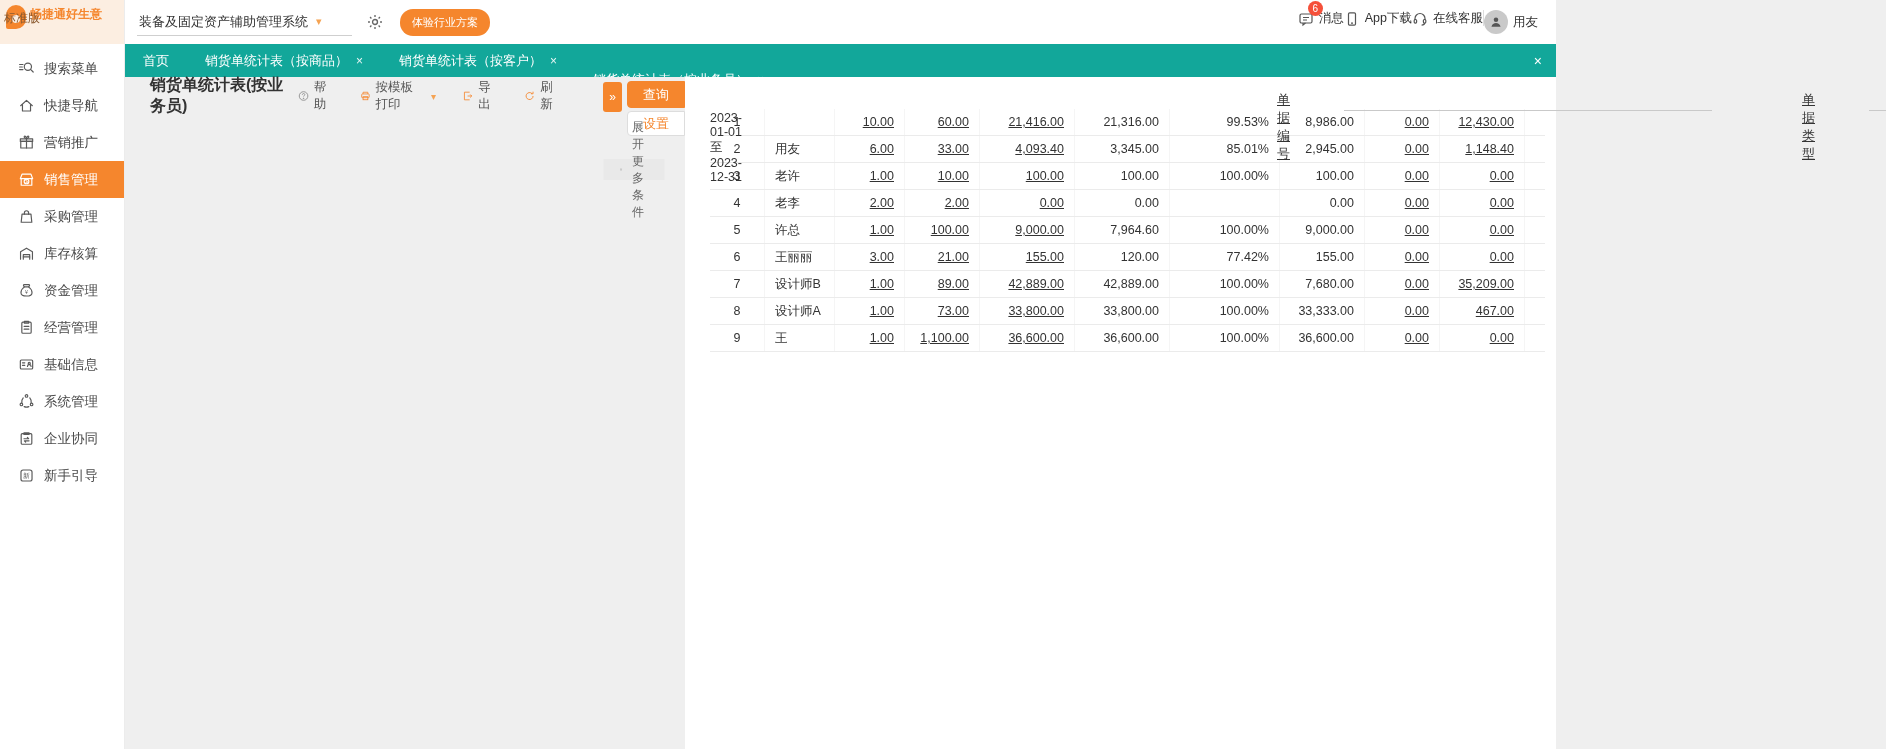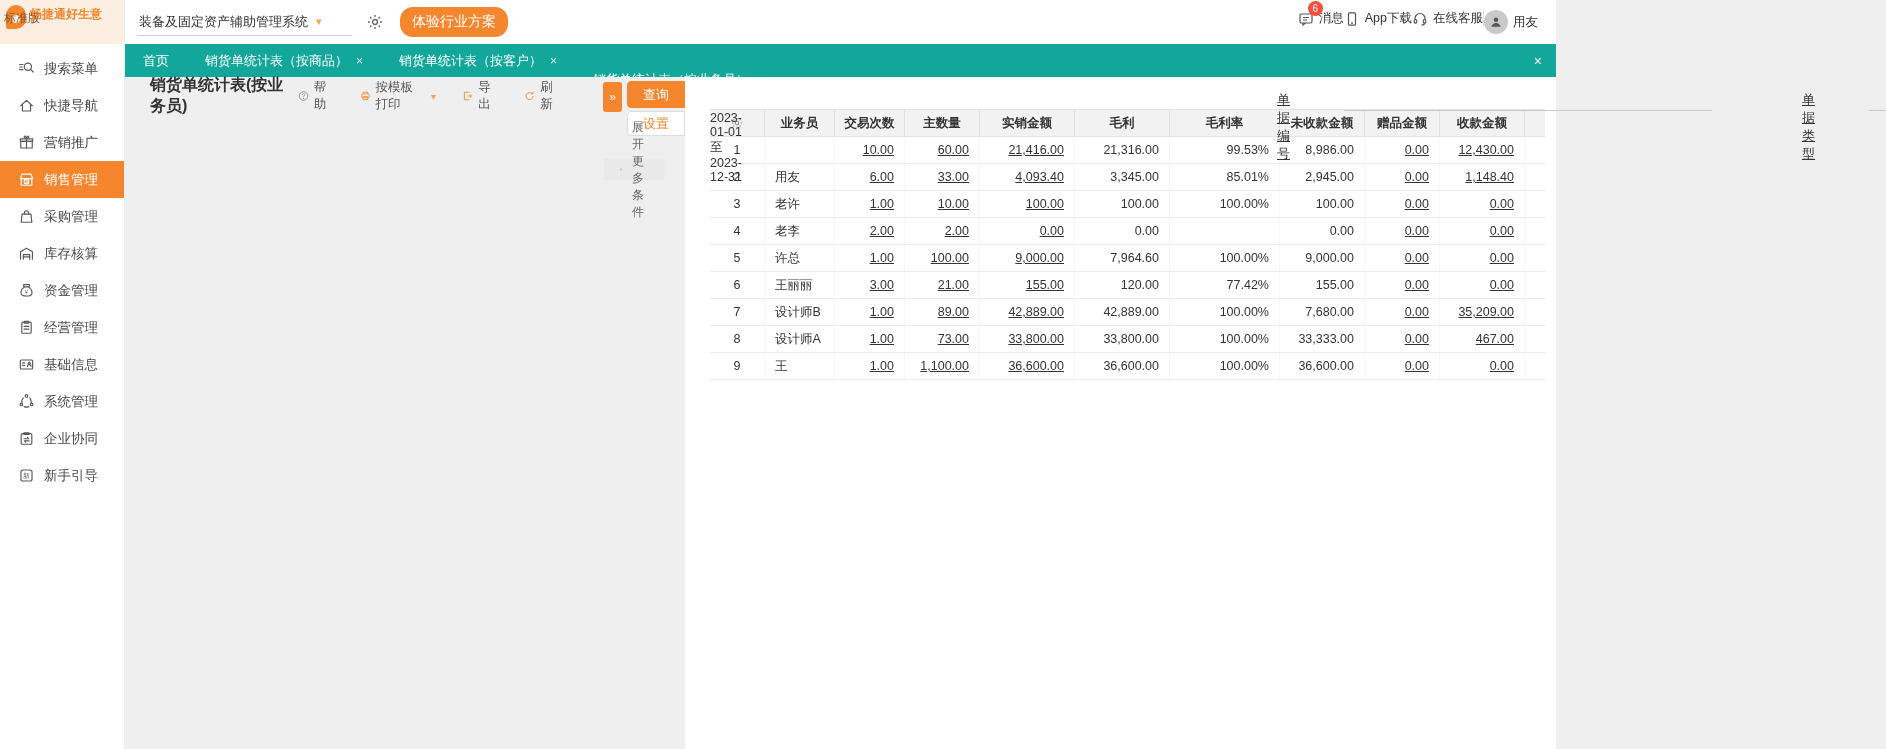--- a/index.html
+++ b/index.html
@@ -24,21 +24,21 @@
 
   
   .main { flex:1; display:flex; flex-direction:column; min-width:0; }
 
   .topbar { height:44px; background:#fff; display:flex; align-items:center; padding:0 18px 0 12px; }
   .sys-select { display:flex; align-items:center; gap:8px; border-bottom:1px solid #cfcfcf; padding:4px 2px; min-width:215px; cursor:pointer; }
   .sys-select-text { font-size:13px; color:#333; }
   .chev { color:#f5a353; font-size:11px; line-height:1; }
   .gear-btn { margin-left:14px; color:#666; width:18px; height:18px; cursor:pointer; }
   .gear-btn svg { width:18px; height:18px; }
-  .trial-btn { margin-left:16px; background:#f5862d; color:#fff; font-size:14px; border:none; padding:6px 12px; border-radius:13px; cursor:pointer; }
+  .trial-btn { margin-left:16px; background:#f5862d; color:#fff; font-size:11px; border:none; padding:6px 12px; border-radius:13px; cursor:pointer; }
   .top-right { margin-left:auto; display:flex; align-items:flex-start; font-size:12.5px; color:#333; }
   .top-item { display:flex; align-items:center; gap:5px; cursor:pointer; position:relative; }
   .top-item svg { width:16px; height:16px; color:#555; }
   .badge { position:absolute; top:-9px; left:10px; background:#f5503a; color:#fff; border-radius:8px; font-size:10px; min-width:15px; height:15px; line-height:15px; text-align:center; padding:0 3px; }
   .top-divider { width:1px; height:16px; background:#ddd; }
   .avatar { width:24px; height:24px; border-radius:50%; background:#c9c9c9; display:inline-flex; align-items:center; justify-content:center; color:#fff; }
   .avatar svg { width:14px; height:14px; }
 
   .tabbar { height:33px; background:#12a79a; display:flex; align-items:stretch; color:#fff; font-size:13px; }
   .tab { display:flex; align-items:center; gap:8px; padding:0 18px; cursor:pointer; white-space:nowrap; }
@@ -362,38 +362,20 @@
         <button class="expand-more">
           <svg viewBox="0 0 12 12" fill="none" stroke="currentColor" stroke-width="1.3">
               <path d="M2 2.5 6 5.5 10 2.5M2 6.5 6 9.5 10 6.5"></path>
             </svg>
           <span>展开更多条件</span>
         </button>
       </div>
 
       <div class="panel">
         <div class="grid">
-          <div class="grid-header">
-              <span class="hcell hgear">
-                <svg viewBox="0 0 16 16" fill="none" stroke="currentColor" stroke-width="1.2">
-                  <circle cx="8" cy="8" r="2"></circle>
-                  <path d="M8 2.2v1.6M8 12.2v1.6M2.2 8h1.6M12.2 8h1.6M3.9 3.9l1.1 1.1M11 11l1.1 1.1M12.1 3.9 11 5M5 11l-1.1 1.1"></path>
-                </svg>
-              </span>
-              <span class="hcell">业务员</span>
-              <span class="hcell">交易次数</span>
-              <span class="hcell">主数量</span>
-              <span class="hcell">实销金额</span>
-              <span class="hcell">毛利</span>
-              <span class="hcell">毛利率</span>
-              <span class="hcell">未收款金额</span>
-              <span class="hcell">赠品金额</span>
-              <span class="hcell">收款金额</span>
-              <span class="hcell"></span>
-            </div>
           <div class="grid-body">
               <div class="grid-row">
                 <span class="cell c-num">1</span>
                 <span class="cell c-name"></span>
                 <span class="cell c-val">
                   <a>10.00</a>
                 </span>
                 <span class="cell c-val">
                   <a>60.00</a>
                 </span>

